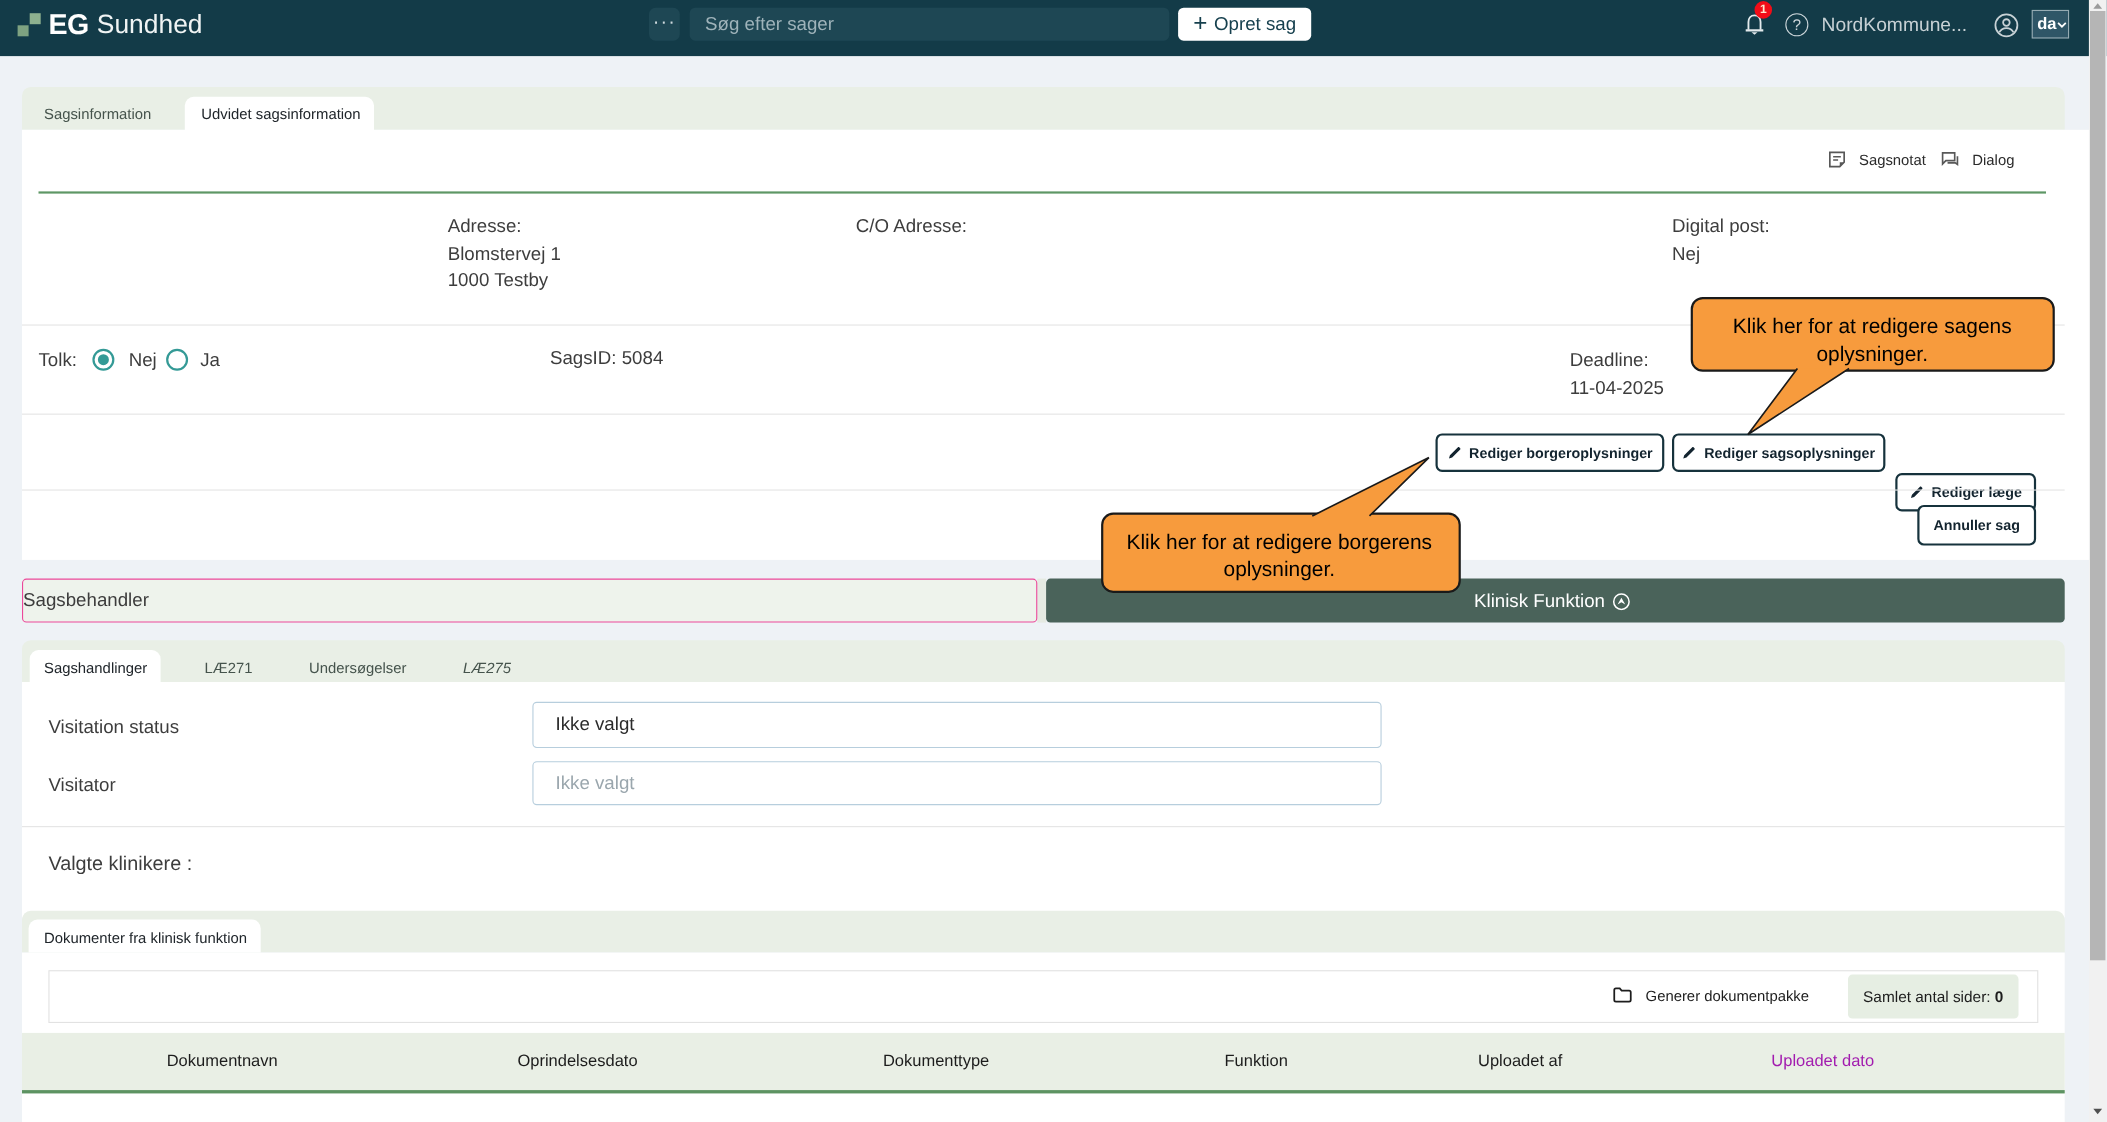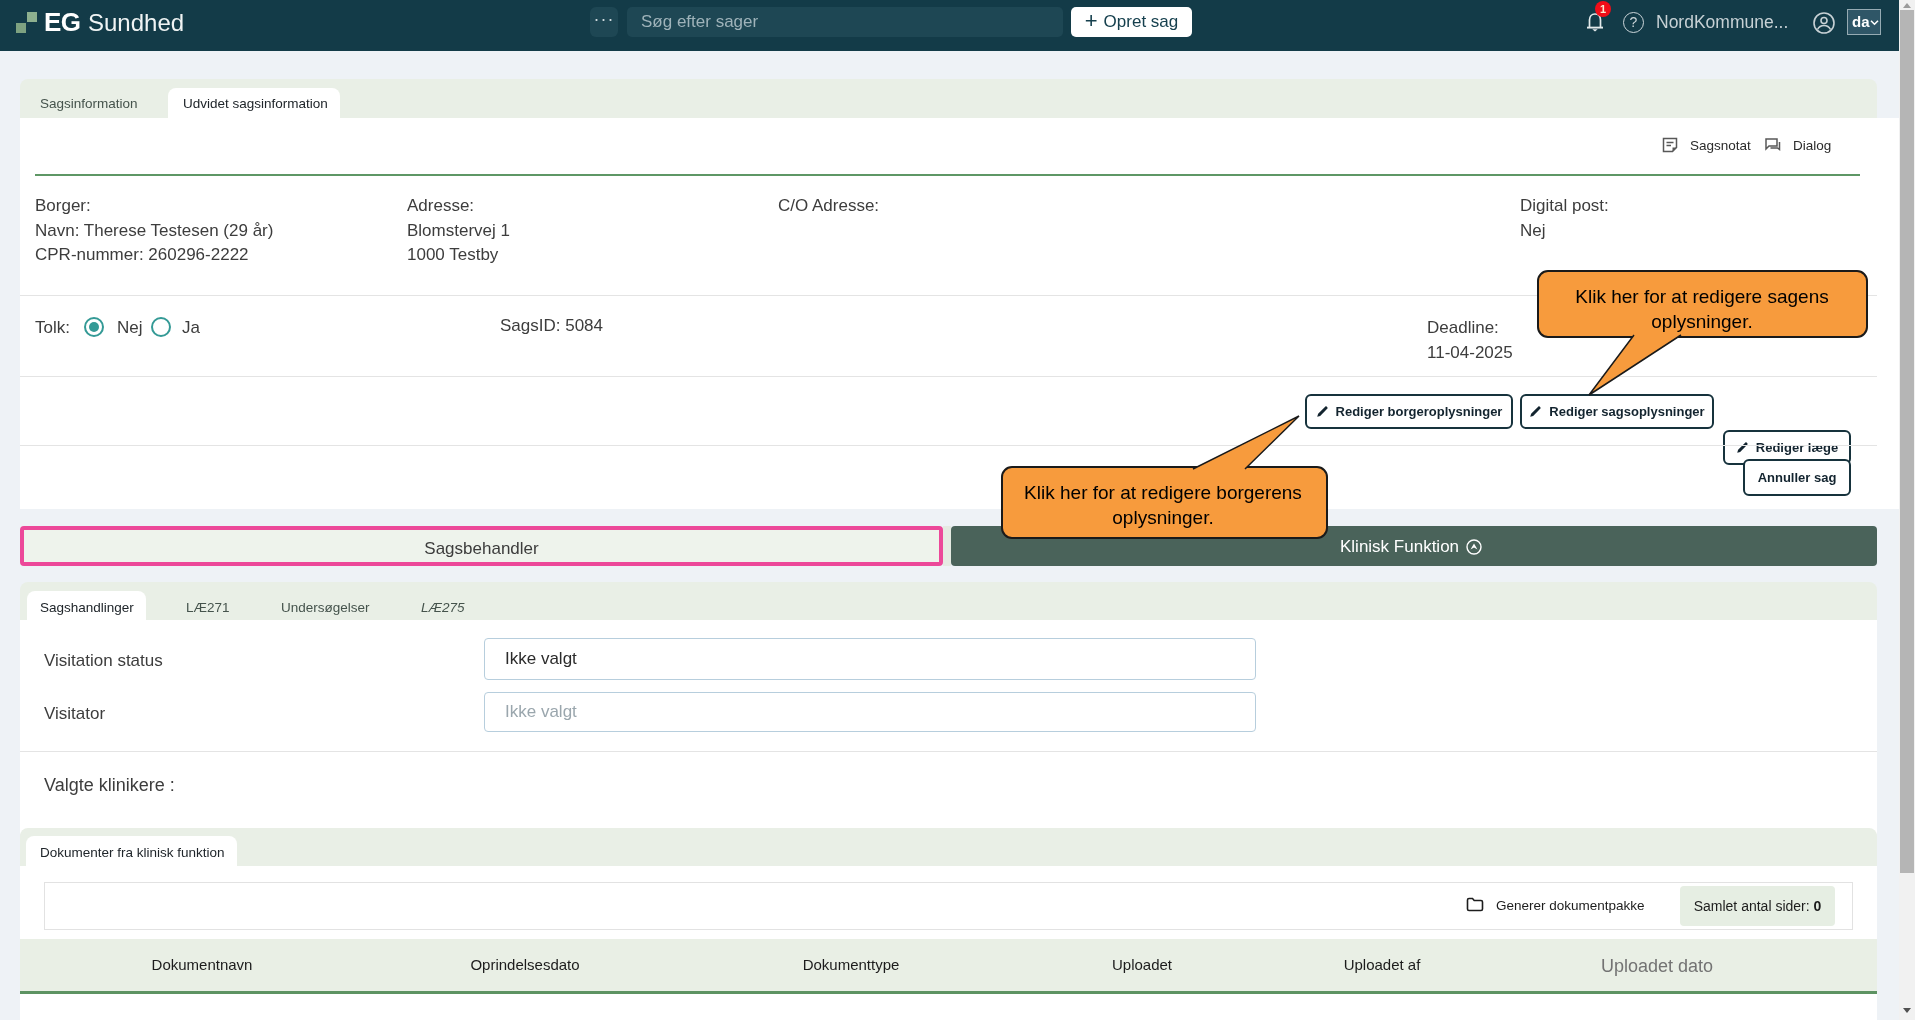--- a/index.html
+++ b/index.html
@@ -64,21 +64,20 @@
   </svg>
   <div class="abs" style="left:1670px;top:20px;font-size:13.5px;color:#2b2b2b;">Sagsnotat</div>
   <svg class="abs" style="left:1744px;top:19px;" width="18" height="16" viewBox="0 0 18 16">
     <path d="M2 2 L13 2 L13 9 L5 9 L2 12 Z" fill="none" stroke="#585858" stroke-width="1.5"></path>
     <path d="M15.5 5 L15.5 12.5 L13.5 11 L6.5 11" fill="none" stroke="#585858" stroke-width="1.5"></path>
   </svg>
   <div class="abs" style="left:1773px;top:20px;font-size:13.5px;color:#2b2b2b;">Dialog</div>
 
   <div class="abs" style="left:15px;top:56px;width:1825px;height:2px;background:#5e9765;"></div>
 
-  <div class="abs txt" style="left:15px;top:76px;line-height:24.5px;">Borger:<br>Navn: Therese Testesen (29 år)<br>CPR-nummer: 260296-2222</div>
   <div class="abs txt" style="left:387px;top:76px;line-height:24.5px;">Adresse:<br>Blomstervej 1<br>1000 Testby</div>
   <div class="abs txt" style="left:758px;top:76px;line-height:24.5px;">C/O Adresse:</div>
   <div class="abs txt" style="left:1500px;top:76px;line-height:24.5px;">Digital post:<br>Nej</div>
 
   <div class="abs" style="left:0px;top:177px;width:1857px;height:1px;background:#e4e4e4;"></div>
 
   <div class="abs txt" style="left:15px;top:200px;">Tolk:</div>
   <div class="abs" style="left:64px;top:199px;width:20px;height:20px;border:2.5px solid #349a96;border-radius:50%;"></div>
   <div class="abs" style="left:69px;top:204px;width:10px;height:10px;background:#349a96;border-radius:50%;"></div>
   <div class="abs txt" style="left:97px;top:200px;">Nej</div>
@@ -98,21 +97,21 @@
   <div class="abs" style="left:1703px;top:276px;width:128px;height:35px;display:flex;align-items:center;justify-content:center;white-space:nowrap;border:2px solid #16323c;border-radius:6px;background:#fff;font-size:13px;font-weight:bold;color:#13242f;margin-top:36px;"><svg width="13" height="13" viewBox="0 0 16 16" style="margin-right:7px;">
         <path d="M1.5 14.5 L2.6 10.9 L11.6 1.9 C12 1.5 12.6 1.5 13 1.9 L14.1 3 C14.5 3.4 14.5 4 14.1 4.4 L5.1 13.4 Z" fill="#13242f"></path>
       </svg>Rediger læge</div>
 
   <div class="abs" style="left:0px;top:327px;width:1857px;height:1px;background:#e4e4e4;"></div>
 
   <div class="abs" style="left:1723px;top:341px;width:108px;height:37px;border:2px solid #16323c;border-radius:6px;background:#fff;font-size:13px;font-weight:bold;color:#13242f;text-align:center;line-height:33px;">Annuller sag</div>
 </div>
 
 <div class="abs" style="left:943px;top:526px;width:8px;height:40px;background:#e5eae2;"></div>
-<div class="abs" style="left:20px;top:526px;width:923px;height:40px;background:#eef3ec;border:4px solid #ec4899;border-radius:4px;color:#3c3c3c;font-size:17px;text-align:center;line-height:38px;">Sagsbehandler</div>
+<div class="abs" style="left:20px;top:526px;width:923px;height:40px;background:#eef3ec;border:1px solid #ec4899;border-radius:4px;color:#3c3c3c;font-size:17px;text-align:left;line-height:38px;">Sagsbehandler</div>
 <div class="abs" style="left:951px;top:526px;width:926px;height:40px;background:#4a635a;border-radius:4px;"></div>
 <div class="abs" style="left:1340px;top:537px;font-size:17px;color:#ffffff;">Klinisk Funktion</div>
 <svg class="abs" style="left:1466px;top:539px;" width="16" height="16" viewBox="0 0 16 16">
   <circle cx="8" cy="8" r="7" fill="none" stroke="#fff" stroke-width="1.4"></circle>
   <path d="M4.5 10.5 L8 4.5 L11.5 10.5 L8 8.6 Z" fill="#fff"></path>
 </svg>
 
 <div class="abs" style="left:20px;top:582px;width:1857px;height:38px;background:#e9efe6;border-radius:8px 8px 0 0;"></div>
 <div class="abs" style="left:27px;top:591px;width:119px;height:29px;background:#ffffff;border-radius:8px 8px 0 0;"></div>
 <div class="abs" style="left:40px;top:600px;font-size:13.5px;color:#20262b;">Sagshandlinger</div>
@@ -138,23 +137,23 @@
   <svg class="abs" style="left:1446px;top:31px;" width="18" height="15" viewBox="0 0 18 15">
     <path d="M1.5 3 C1.5 2 2 1.5 3 1.5 L6.5 1.5 L8.2 3.5 L15 3.5 C16 3.5 16.5 4 16.5 5 L16.5 12 C16.5 13 16 13.5 15 13.5 L3 13.5 C2 13.5 1.5 13 1.5 12 Z" fill="none" stroke="#1d1d1d" stroke-width="1.6"></path>
   </svg>
   <div class="abs" style="left:1476px;top:32px;font-size:13.5px;color:#1d1d1d;">Generer dokumentpakke</div>
   <div class="abs" style="left:1660px;top:20px;width:155px;height:40px;background:#e6eee3;border-radius:4px;font-size:14px;color:#1d1d1d;text-align:center;line-height:40px;">Samlet antal sider: <b>0</b></div>
 
   <div class="abs" style="left:0px;top:73px;width:1857px;height:55px;background:#e9efe5;border-bottom:3px solid #5d9362;"></div>
   <div class="abs" style="left:112px;top:90px;width:140px;text-align:center;font-size:15px;color:#1c1c1c;">Dokumentnavn</div>
   <div class="abs" style="left:435px;top:90px;width:140px;text-align:center;font-size:15px;color:#1c1c1c;">Oprindelsesdato</div>
   <div class="abs" style="left:761px;top:90px;width:140px;text-align:center;font-size:15px;color:#1c1c1c;">Dokumenttype</div>
-  <div class="abs" style="left:1052px;top:90px;width:140px;text-align:center;font-size:15px;color:#1c1c1c;">Uploadet</div>
+  <div class="abs" style="left:1052px;top:90px;width:140px;text-align:center;font-size:15px;color:#1c1c1c;">Funktion</div>
   <div class="abs" style="left:1292px;top:90px;width:140px;text-align:center;font-size:15px;color:#1c1c1c;">Uploadet af</div>
-  <div class="abs" style="left:1567px;top:90px;width:140px;text-align:center;font-size:18px;color:#737373;">Uploadet dato</div>
+  <div class="abs" style="left:1567px;top:90px;width:140px;text-align:center;font-size:15px;color:#a21caf;">Uploadet dato</div>
 </div>
 
 <div class="abs" style="left:1899px;top:0px;width:16px;height:1020px;background:#f1f1f1;"></div>
 <div class="abs" style="left:1900px;top:10px;width:14px;height:863px;background:#b5b5b5;"></div>
 <svg class="abs" style="left:1902px;top:2px;" width="10" height="8" viewBox="0 0 10 8">
     <path d="M1 6 L5 1 L9 6 Z" fill="#9b9b9b"></path>
   </svg>
 <svg class="abs" style="left:1902px;top:1006px;" width="10" height="8" viewBox="0 0 10 8">
     <path d="M1 2 L5 7 L9 2 Z" fill="#505050"></path>
   </svg>

